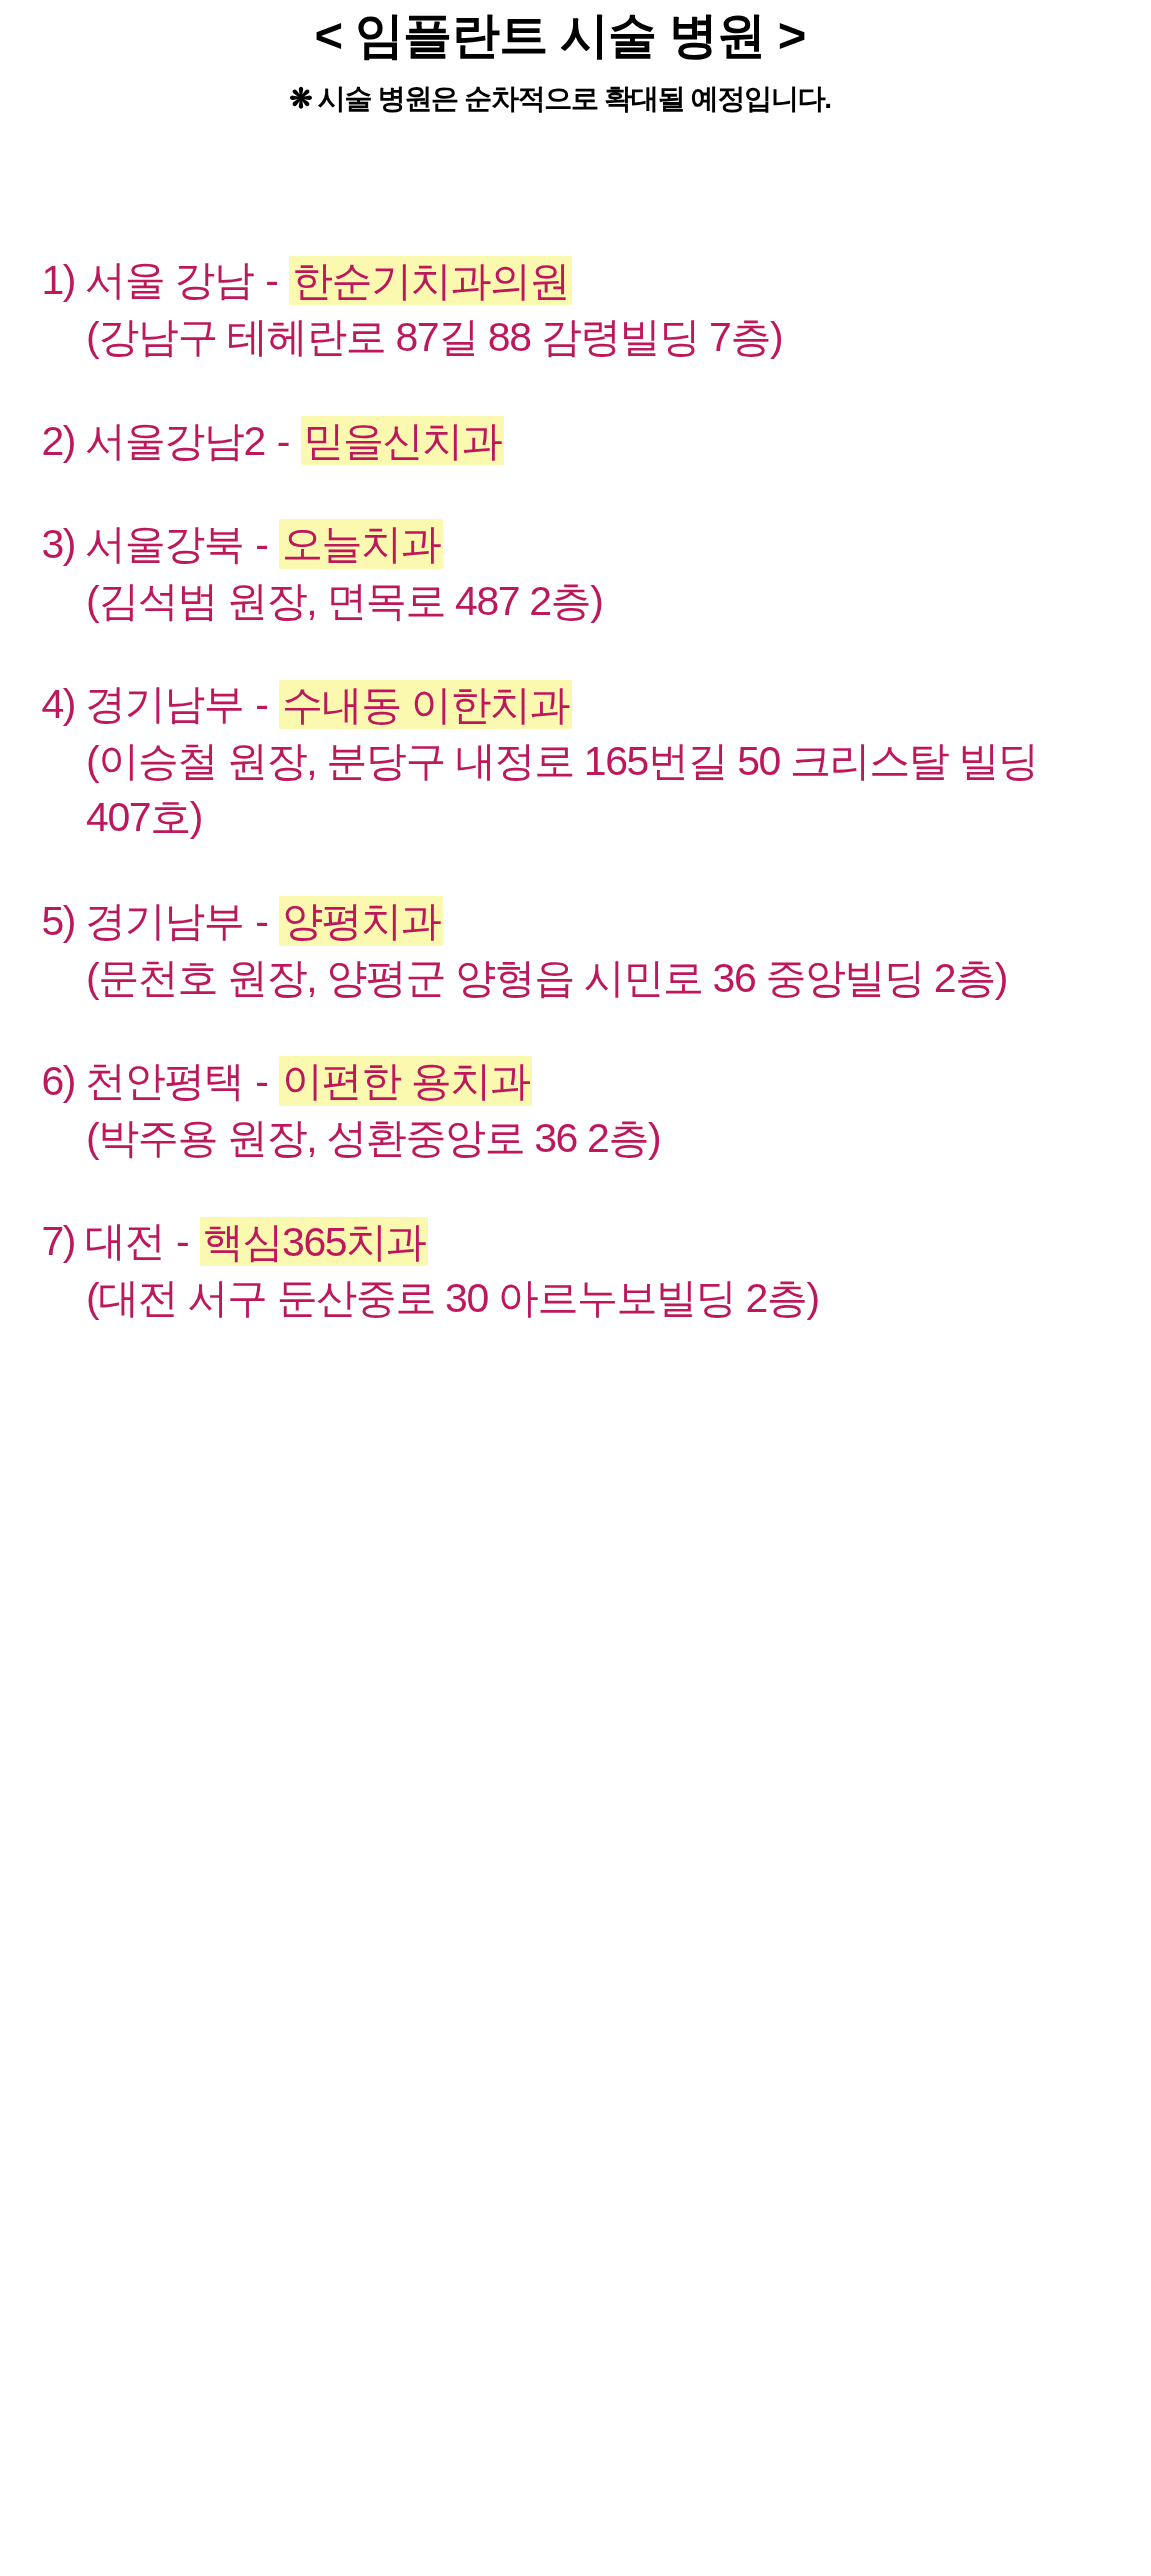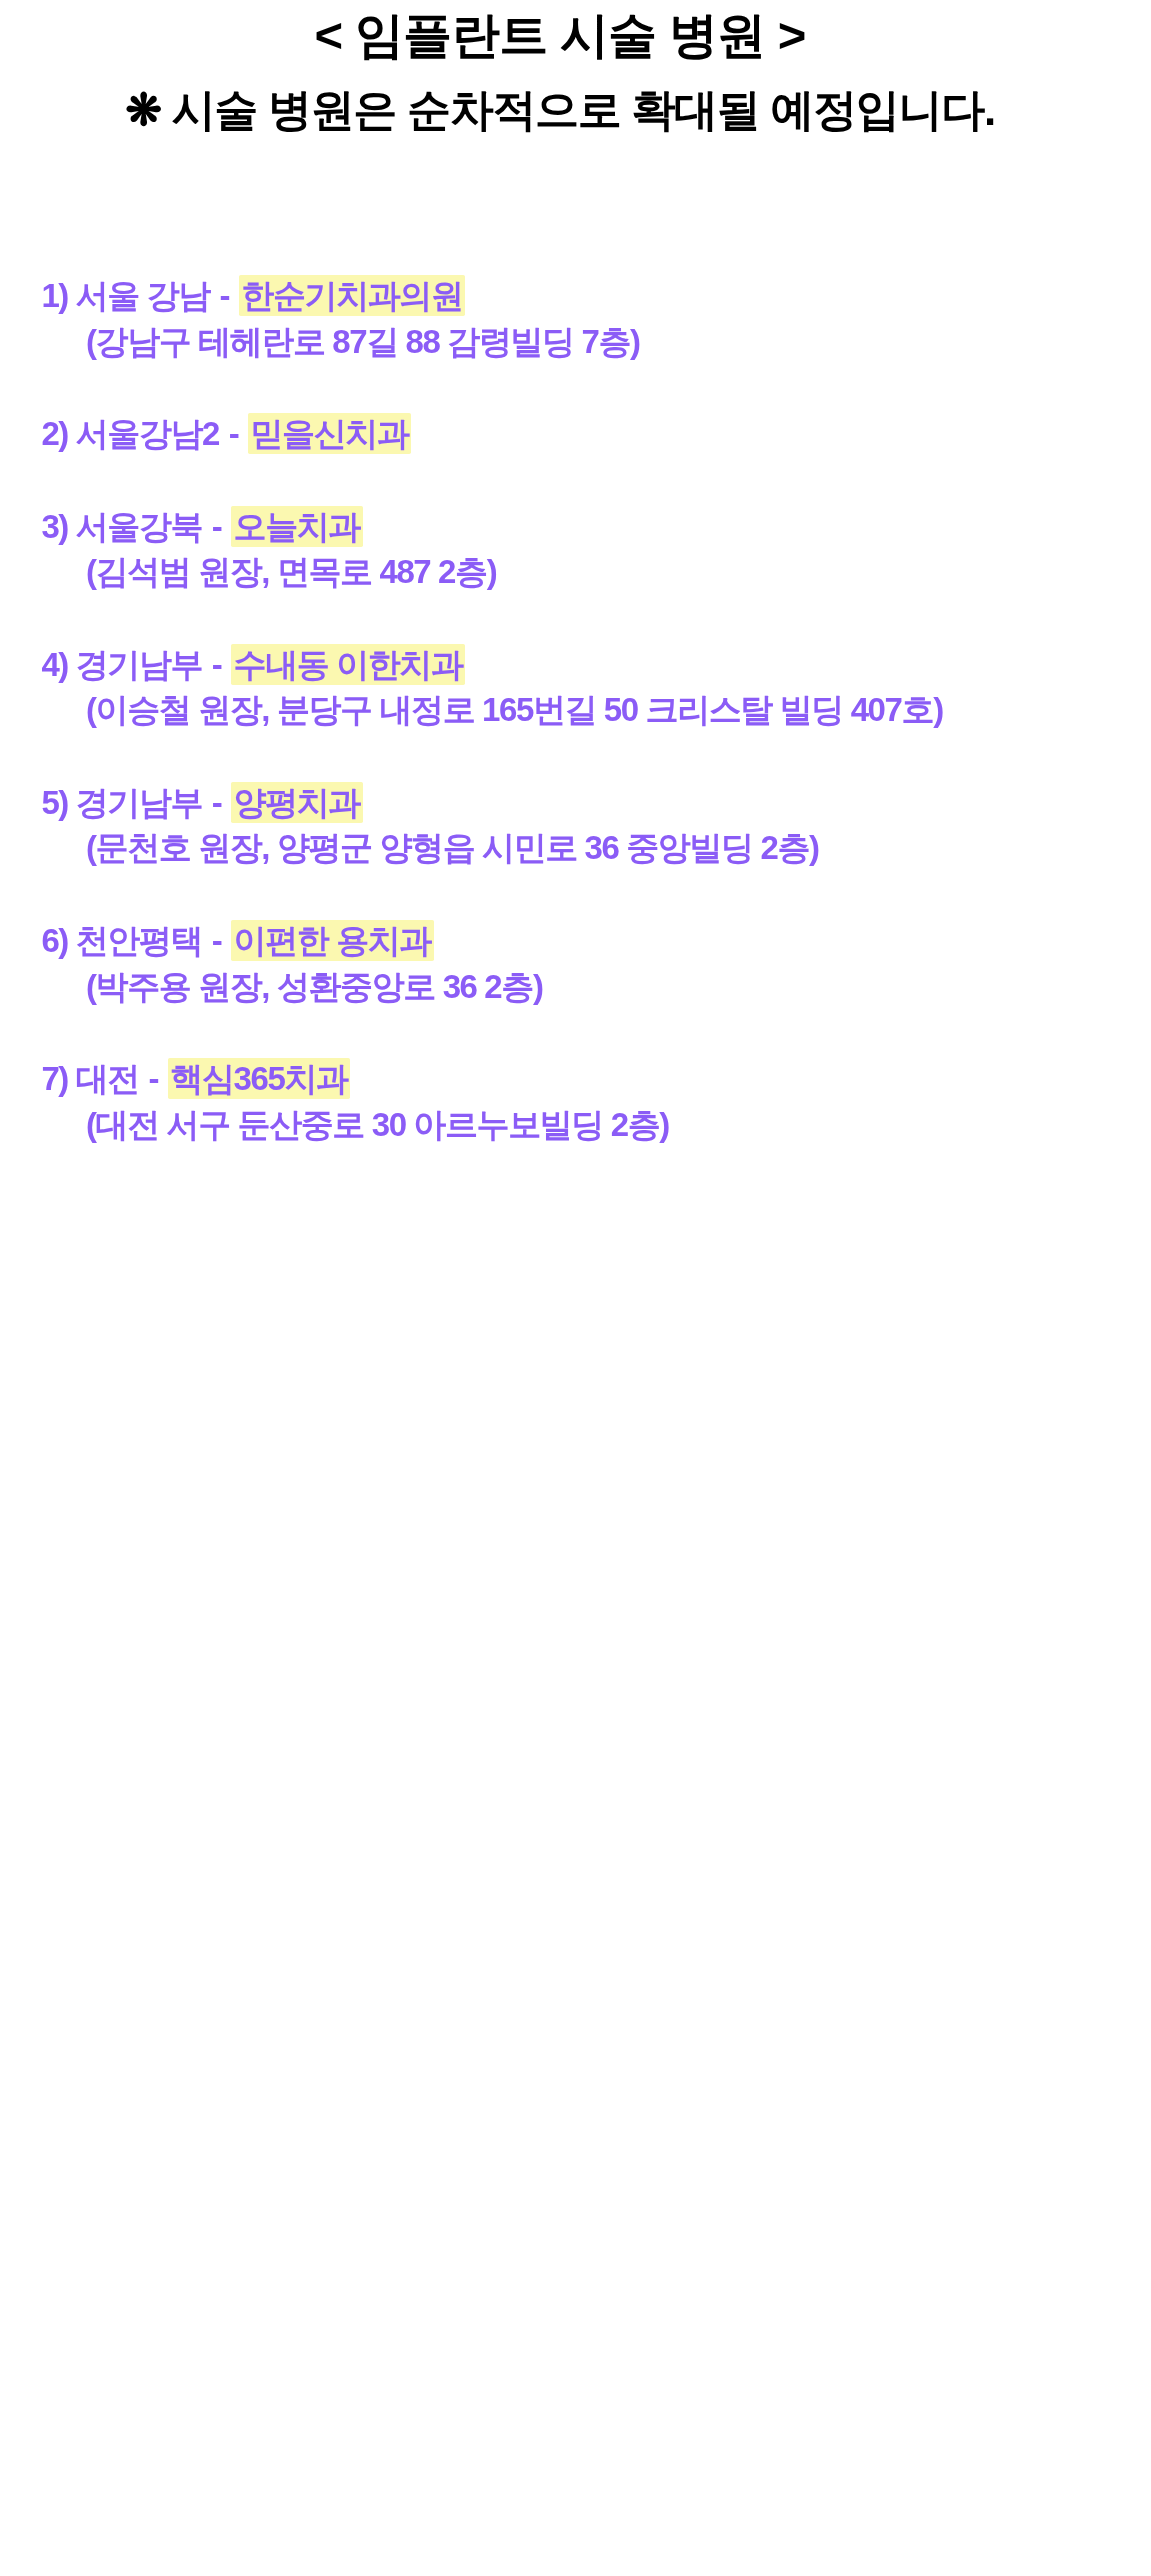--- a/index.html
+++ b/index.html
@@ -24,38 +24,38 @@
   .doc-title {
     font-size: 49px;
     font-weight: bold;
     color: #000000;
     letter-spacing: -0.9px;
     line-height: 1.25;
     margin: 0;
     padding-top: 5.4px;
   }
   .doc-subtitle {
-    font-size: 44px;
+    font-size: 28px;
     font-weight: bold;
     color: #000000;
     letter-spacing: -1.3px;
     line-height: 1.3;
     margin: 0;
     padding-top: 14.4px;
   }
   .spacer {
     height: 135px;
   }
   .entry {
     margin-bottom: 47px;
   }
   .entry-line {
-    font-size: 33px;
-    font-weight: bold;
-    color: #8b5cf6;
+    font-size: 41px;
+    font-weight: normal;
+    color: #be185d;
     line-height: 1.38;
     letter-spacing: -1.4px;
     white-space: nowrap;
   }
   .entry-head {
     padding-left: 5.4px;
   }
   .entry-detail {
     padding-left: 50px;
     white-space: normal;

